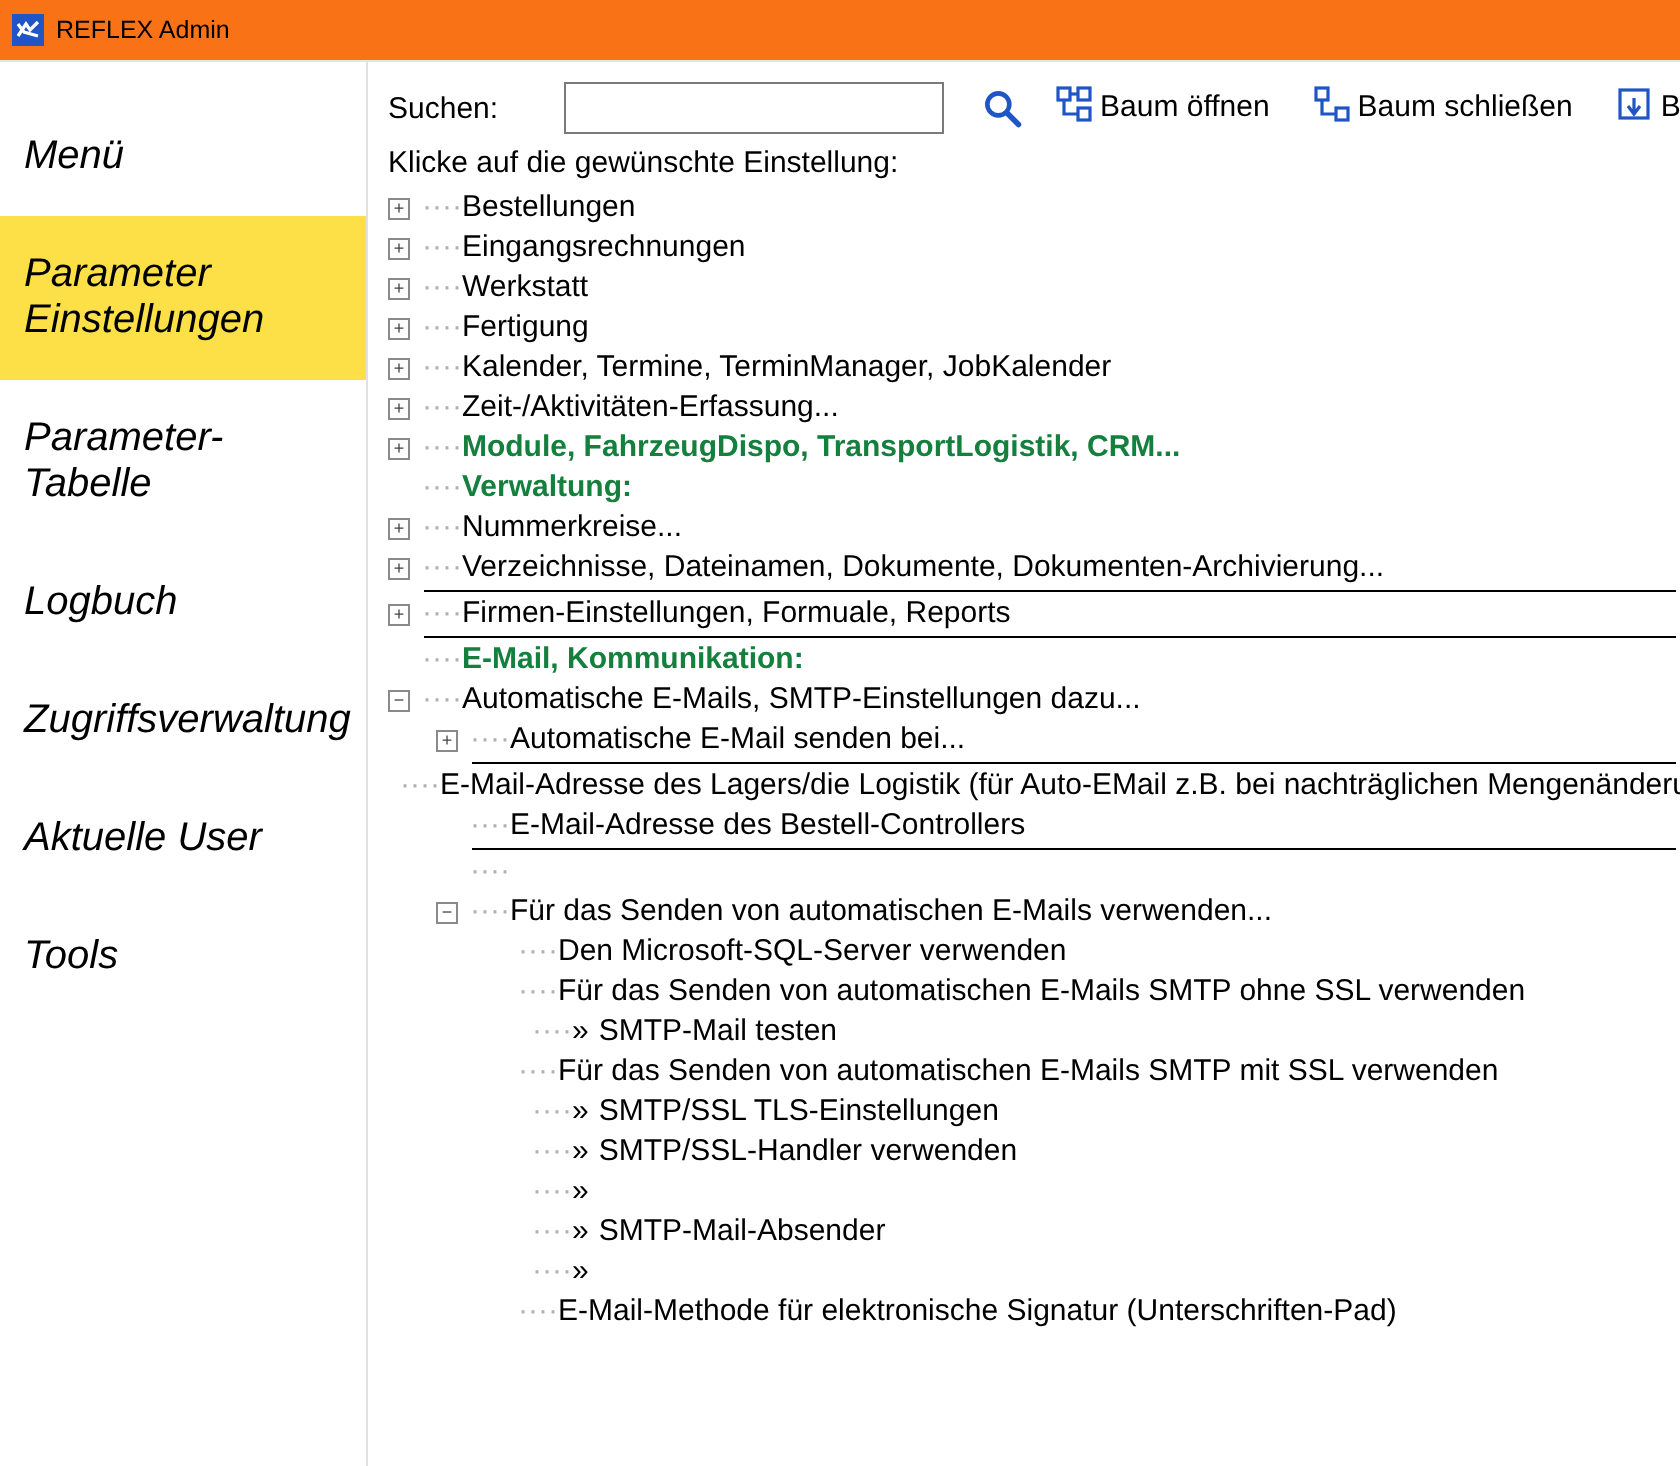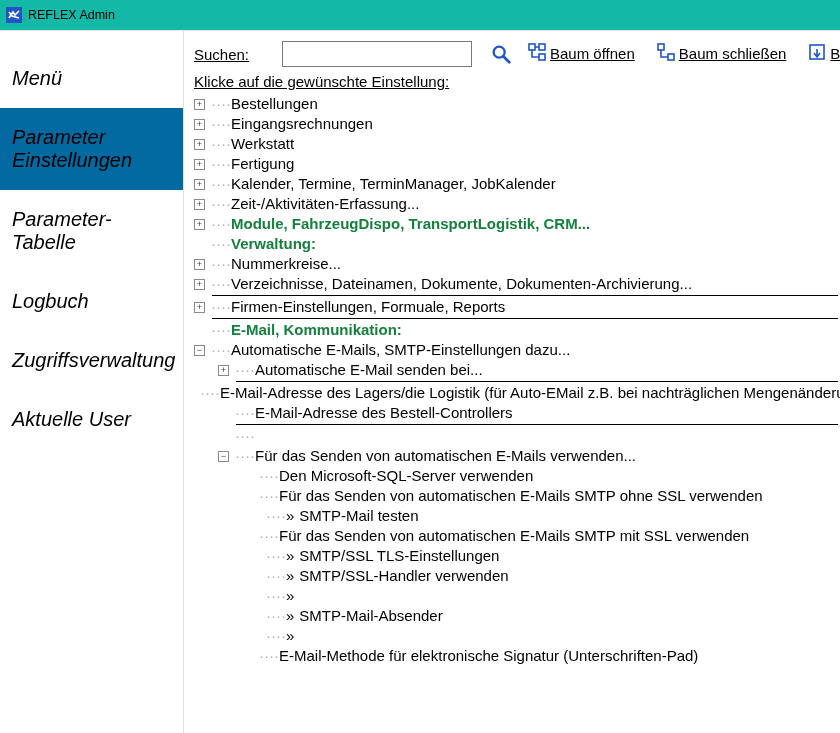--- a/index.html
+++ b/index.html
@@ -1,25 +1,25 @@
 <!DOCTYPE html>
 <html><head>
 <meta charset="utf-8">
 <style>
   html, body { margin:0; padding:0; font-family: "Segoe UI", Tahoma, Arial, sans-serif; font-size:15px; color:#000; background:#fff; overflow:hidden; }
   .window { width:840px; height:733px; display:flex; flex-direction:column; box-sizing:border-box; }
-  .titlebar { height:26px; background:#14b8a6; display:flex; align-items:center; padding:2px 6px; border-bottom:1px solid #e5e5e5; }
+  .titlebar { height:26px; background:#f97316; display:flex; align-items:center; padding:2px 6px; border-bottom:1px solid #e5e5e5; }
   .titlebar .app-icon { width:16px; height:16px; margin-right:6px; }
   .titlebar .title { font-size:12.5px; color:#000; }
   .client { flex:1; display:flex; min-height:0; }
   .sidebar { width:183px; min-width:183px; background:#fff; padding-top:18px; }
   .side-item { padding:18px 12px; font-size:20px; color:#000; cursor:pointer;font-style:italic; }
-  .side-item.selected { background:#0369a1; }
+  .side-item.selected { background:#fde047; }
   .main { flex:1; border-left:1px solid #e1e1e1; padding:10px 0 0 10px; min-width:0; overflow:hidden; position:relative; }
-  .toolbar { display:flex; align-items:flex-start;text-decoration:underline; }
+  .toolbar { display:flex; align-items:flex-start; }
   .search-block { width:370px; }
   .search-row { display:flex; align-items:center; }
   .search-label { font-size:15px; width:88px; }
   .search-input { width:190px; height:26px; border:1px solid #7a7a7a; box-sizing:border-box; padding:2px 4px; font-size:14px; }
   .search-btn { width:22px; height:22px; margin-left:18px; cursor:pointer; }
   .subtext { font-size:15px; margin-top:6px; }
   .tool-actions { display:flex; margin-left:4px; }
   .tool { display:flex; flex-direction:row; margin:0 10px; cursor:pointer; }
   .tool svg { width:24px; height:24px; }
   .tool span { font-size:15px; color:#000; margin-top:4px; white-space:nowrap; }
@@ -52,20 +52,21 @@
 
   <div class="client">
 
     <div class="sidebar">
       <div class="side-item">Menü</div>
       <div class="side-item selected">Parameter Einstellungen</div>
       <div class="side-item">Parameter-Tabelle</div>
       <div class="side-item">Logbuch</div>
       <div class="side-item">Zugriffsverwaltung</div>
       <div class="side-item">Aktuelle User</div>
+      <div class="side-item">Tools</div>
     </div>
 
     <div class="main">
 
       <div class="toolbar">
         <div class="search-block">
           <div class="search-row">
             <span class="search-label">Suchen:</span>
             <input class="search-input" type="text" value="" style="">
             <svg class="search-btn" viewBox="0 0 24 24">

